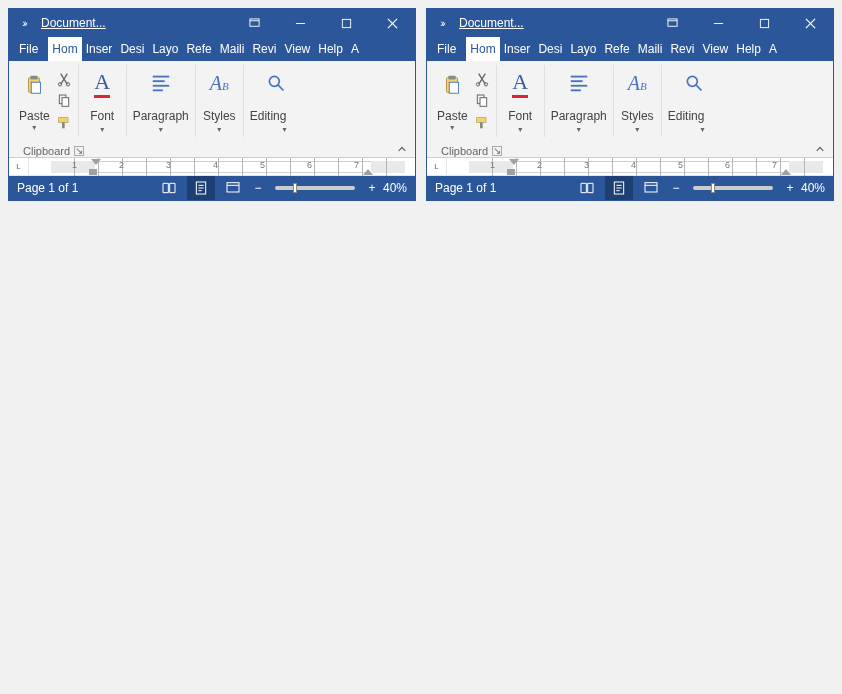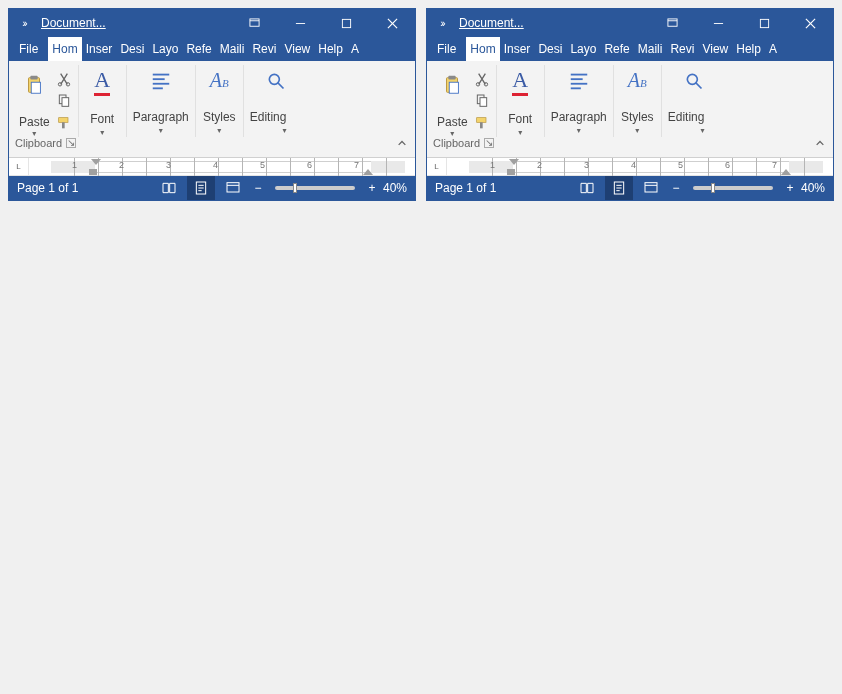--- a/index.html
+++ b/index.html
@@ -102,31 +102,32 @@
   }
   .ribbon-group:last-of-type { border-right: none; align-items: flex-end; }
   .paste-group { flex-direction: row; align-items: flex-start; padding-top:4px; }
   .paste-main { display:flex; flex-direction:column; align-items:center; }
   .paste-side { display:flex; flex-direction:column; gap:4px; padding-left:4px; padding-top:2px; }
   .rg-icon {
     height: 32px;
     display:flex; align-items:center; justify-content:center;
     font-size: 18px;
   }
-  .rg-label { font-size: 12px; color: #444; margin-top: 14px; }
+  .rg-label { font-size: 12px; color: #444; margin-top: 8px; }
   .rg-arrow { font-size: 8px; color: #666; margin-top: 0px; }
   .ribbon-bottom {
     height: 20px;
     display: flex;
-    align-items: flex-start;
+    align-items: flex-end;
     padding: 0 6px;
     font-size: 11px;
     color: #666;
     justify-content: space-between;
     background: #f3f3f3;
+    margin-left: 8px;
   }
   .clip-label { display:flex; align-items:center; gap:4px; }
   .launch-box { font-size: 10px; color:#777; border:1px solid #aaa; width:10px; height:10px; display:inline-flex; align-items:center; justify-content:center; line-height:1; }
   .collapse-caret { width:14px; height:14px; display:flex; align-items:center; justify-content:center; color:#666; cursor:pointer;}
   
   .ruler-row {
     height: 18px;
     display: flex;
     align-items: center;
     background: #fff;

